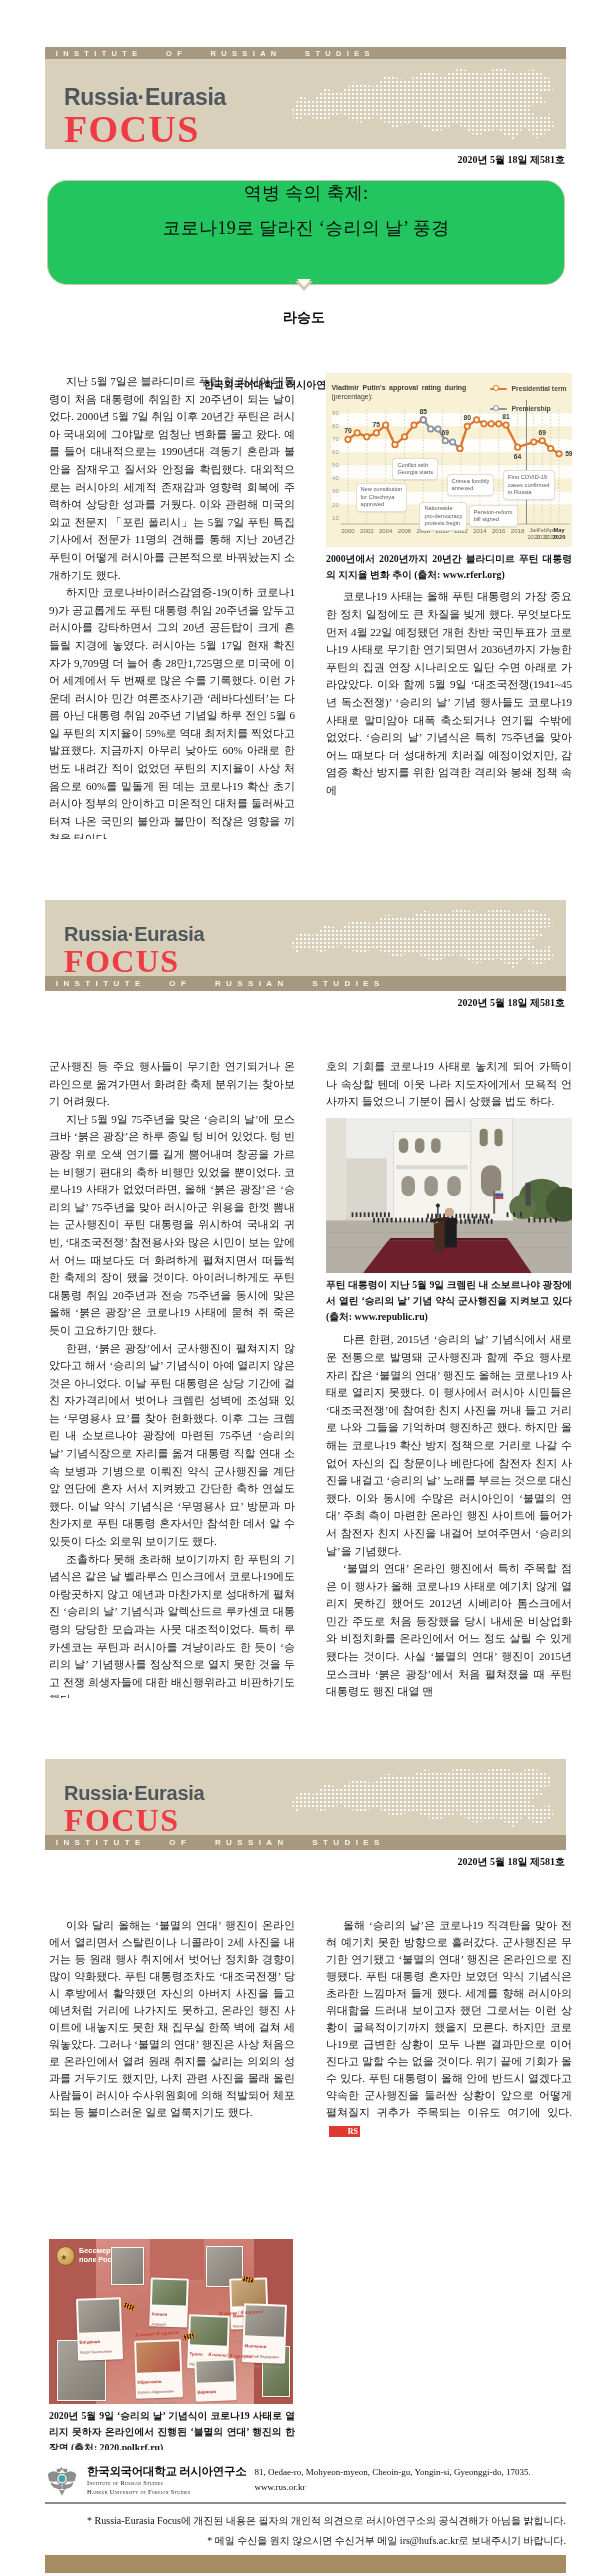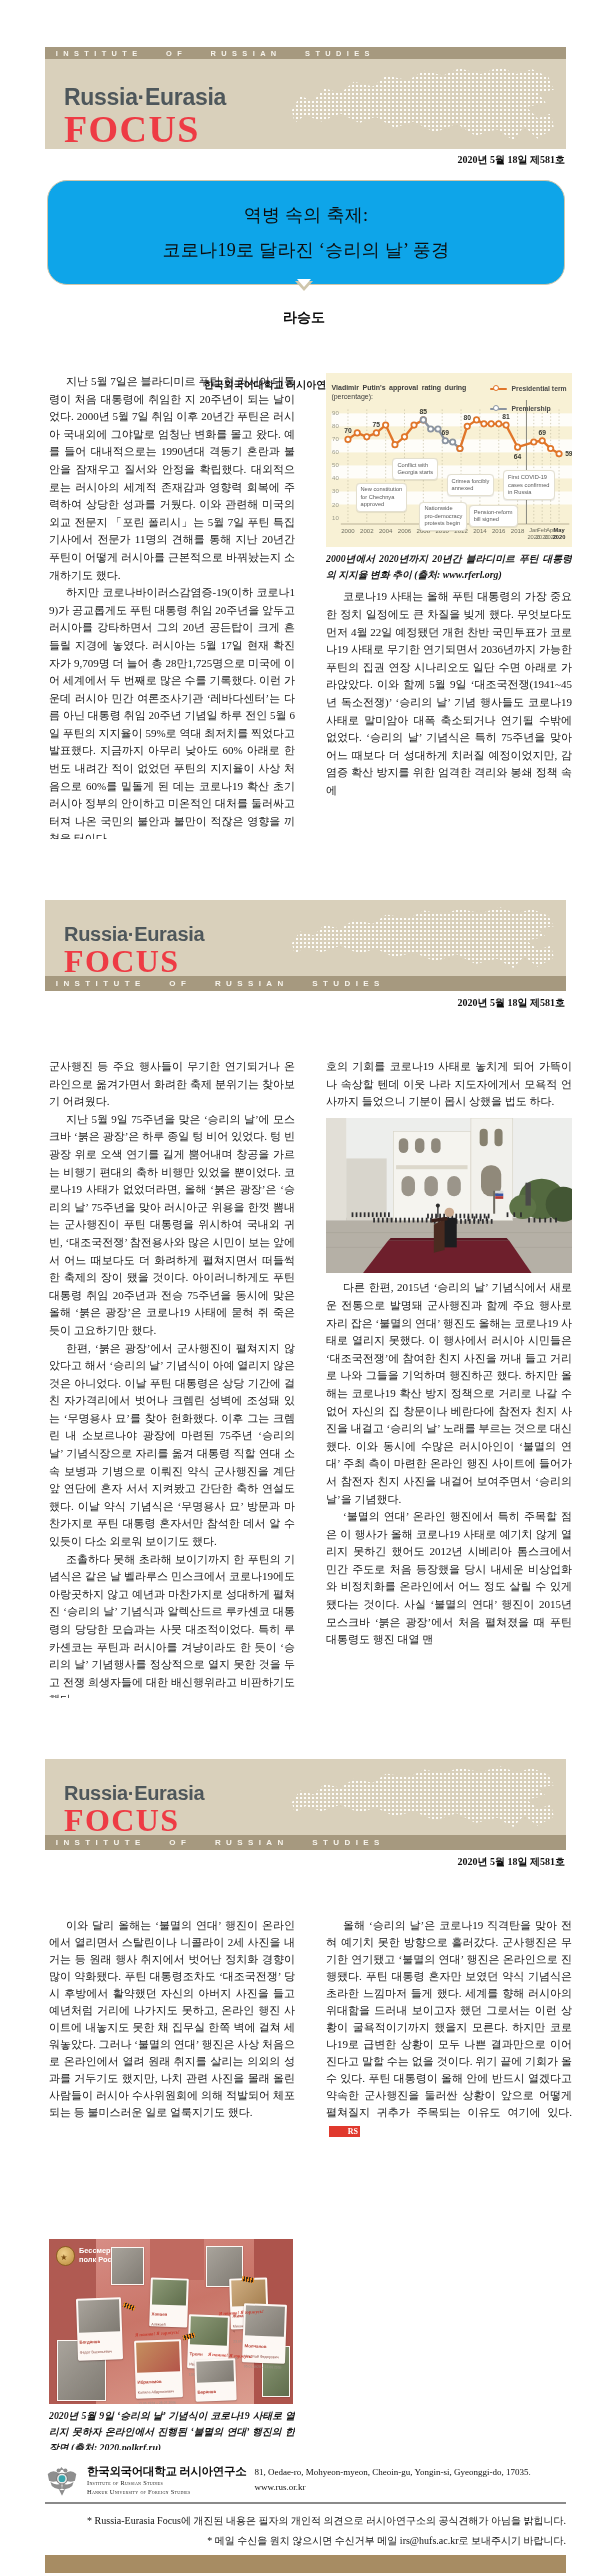--- a/index.html
+++ b/index.html
@@ -21,21 +21,21 @@
   .p23 .brand .re{font-size:20px;} .p23 .brand .fo{font-size:32px;}
   .dotmap{position:absolute;right:9.5px;top:5.4px;bottom:5.4px;width:270px;
     background-image:radial-gradient(#fdfcf8 0.8px,transparent 0.9px);
     background-size:4px 4px;
     clip-path:polygon(2% 58%,5% 40%,10% 46%,14% 30%,20% 36%,25% 22%,32% 28%,37% 14%,45% 20%,51% 8%,58% 14%,64% 5%,72% 12%,79% 3%,85% 12%,91% 6%,97% 16%,99% 32%,93% 36%,96% 48%,89% 54%,93% 68%,98% 62%,99% 80%,93% 94%,88% 78%,84% 96%,78% 82%,70% 90%,63% 75%,55% 86%,47% 72%,40% 80%,33% 66%,27% 74%,20% 62%,13% 72%,7% 64%,3% 74%);}
   .dateline{position:absolute;right:43px;font-weight:bold;font-size:10px;color:#111;}
 
   
   .titlebox{position:absolute;left:47px;right:43px;top:180px;height:103px;
     border:1.4px solid #cfc6ab;border-radius:20px;display:flex;flex-direction:column;
-    justify-content:center;align-items:center;gap:10.8px;background:#0ea5e9;}
+    align-items:center;gap:10.8px;background:#22c55e;}
   .titlebox .t{font-size:18px;letter-spacing:0.3px;color:#0d0d0d;}
   .ptr-out{position:absolute;left:50%;transform:translateX(-50%);top:281px;width:0;height:0;
     border-left:9.5px solid transparent;border-right:9.5px solid transparent;border-top:10.8px solid #cfc6ab;}
   .ptr-in{position:absolute;left:50%;transform:translateX(-50%);top:279px;width:0;height:0;
     border-left:7.4px solid transparent;border-right:7.4px solid transparent;border-top:8.8px solid #ffffff;}
   .author{position:absolute;left:0;width:100%;top:309px;text-align:center;
     font-weight:bold;font-size:14px;color:#090909;}
   .affil{position:absolute;left:0;width:100%;top:339px;text-align:center;
     font-weight:bold;font-size:10px;color:#111;margin-top:39px;}
 
@@ -47,21 +47,21 @@
   .col-l{left:49px;} .col-r{left:326px;}
   .p1 .bodycol{top:373px;height:466px;}
   .p23 .bodycol{top:199px;height:640px;}
   .p3 .bodycol{line-height:17px;}
   .rs-mark{display:inline-block;background:#e0392d;color:#fff;
     font-family:"Liberation Serif",serif;font-weight:bold;font-size:8px;line-height:10px;
     padding:0.7px 2px;margin-left:2.7px;vertical-align:-0.7px;}
 
   
   .figcap{font-weight:bold;font-size:9.8px;line-height:16px;margin-top:4px;
-    text-align:justify;word-break:break-all;font-style:italic;}
+    text-align:justify;word-break:break-all;}
   .figcap .src{font-weight:bold;}
 
   
   .chart-wrap{position:relative;width:246px;height:174px;background:#f8f1d5;}
   .chart-title{position:absolute;left:5.4px;top:9.5px;width:135px;
     font-family:"Liberation Sans","DejaVu Sans",sans-serif;font-size:7px;line-height:1.3;color:#3c3c3c;}
   .chart-title b{font-weight:bold;}
   .legend{position:absolute;right:5.4px;top:6.8px;font-family:"Liberation Sans","DejaVu Sans",sans-serif;}
   .lg-row{display:flex;align-items:center;gap:4px;margin-bottom:2.7px;}
   .lg-sw{position:relative;width:17.6px;height:5.4px;}
@@ -416,20 +416,24 @@
         <polygon points="92,182 272,182 268,178 96,178" fill="#5a1722"></polygon>
         <rect x="168" y="160" width="5" height="10" fill="#2c2c2c"></rect>
         <circle cx="183" cy="140" r="7" fill="#caa98e"></circle>
         <path d="M172,148 h22 v44 h-22 z" fill="#1d1d1f"></path>
         <polygon points="160,158 176,150 176,196 160,200" fill="#4a2b20"></polygon>
         <rect x="156" y="150" width="24" height="5" fill="#3a211a" transform="rotate(-8 156 150)"></rect>
         <rect x="165" y="132" width="2" height="16" fill="#2c2c2c"></rect>
         <circle cx="166" cy="130" r="3" fill="#2c2c2c"></circle>
       </svg>
     </div>
+    <div class="figcap">
+      <span>푸틴 대통령이 지난 5월 9일 크렘린 내 소보르나야 광장에서 열린 ‘승리의 날’ 기념 약식 군사행진을 지켜보고 있다</span>
+      <span class="src">(출처: www.republic.ru)</span>
+    </div>
     <div style="height:6.8px;"></div>
     <div>
         <p>다른 한편, 2015년 ‘승리의 날’ 기념식에서 새로운 전통으로 발명돼 군사행진과 함께 주요 행사로 자리 잡은 ‘불멸의 연대’ 행진도 올해는 코로나19 사태로 열리지 못했다. 이 행사에서 러시아 시민들은 ‘대조국전쟁’에 참여한 친지 사진을 꺼내 들고 거리로 나와 그들을 기억하며 행진하곤 했다. 하지만 올해는 코로나19 확산 방지 정책으로 거리로 나갈 수 없어 자신의 집 창문이나 베란다에 참전자 친지 사진을 내걸고 ‘승리의 날’ 노래를 부르는 것으로 대신했다. 이와 동시에 수많은 러시아인이 ‘불멸의 연대’ 주최 측이 마련한 온라인 행진 사이트에 들어가서 참전자 친지 사진을 내걸어 보여주면서 ‘승리의 날’을 기념했다.</p>
         <p>‘불멸의 연대’ 온라인 행진에서 특히 주목할 점은 이 행사가 올해 코로나19 사태로 예기치 않게 열리지 못하긴 했어도 2012년 시베리아 톰스크에서 민간 주도로 처음 등장했을 당시 내세운 비상업화와 비정치화를 온라인에서 어느 정도 살릴 수 있게 됐다는 것이다. 사실 ‘불멸의 연대’ 행진이 2015년 모스크바 ‘붉은 광장’에서 처음 펼쳐졌을 때 푸틴 대통령도 행진 대열 맨</p>
       </div>
   </div>
 </div>
 
 <div class="page p23 p3">
   <div class="mh-band" style="top:41px;height:76px;">

